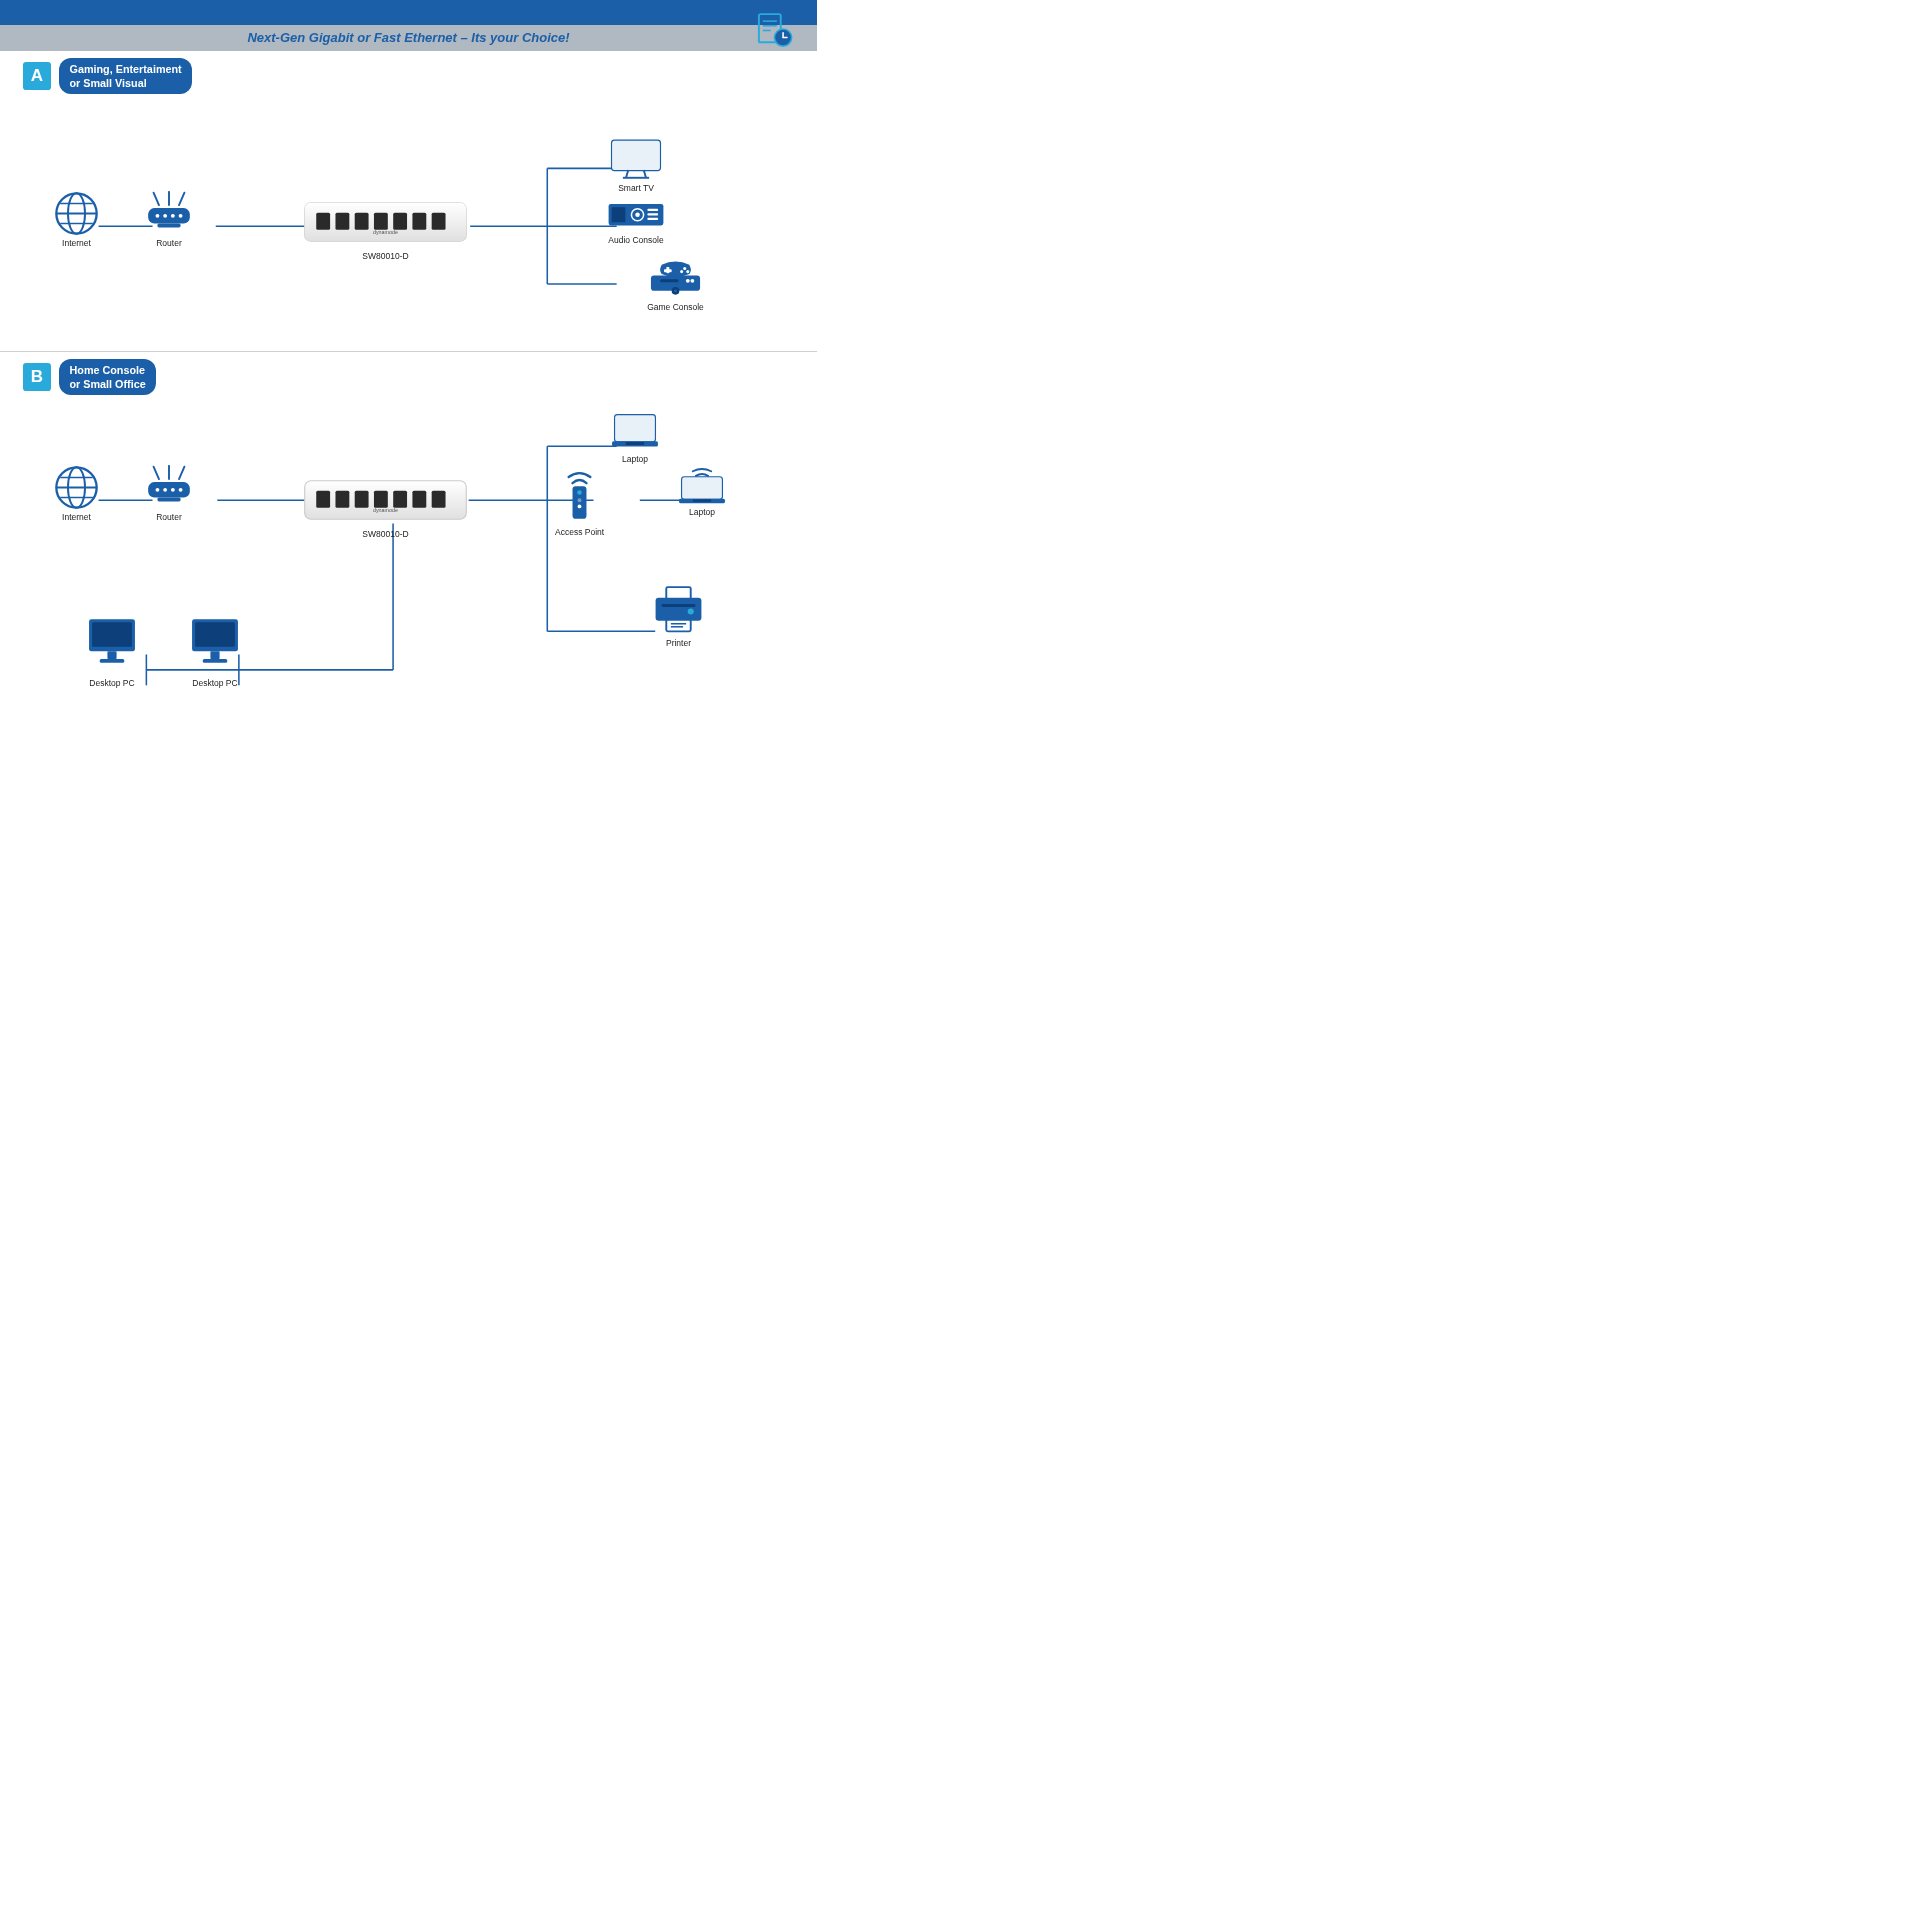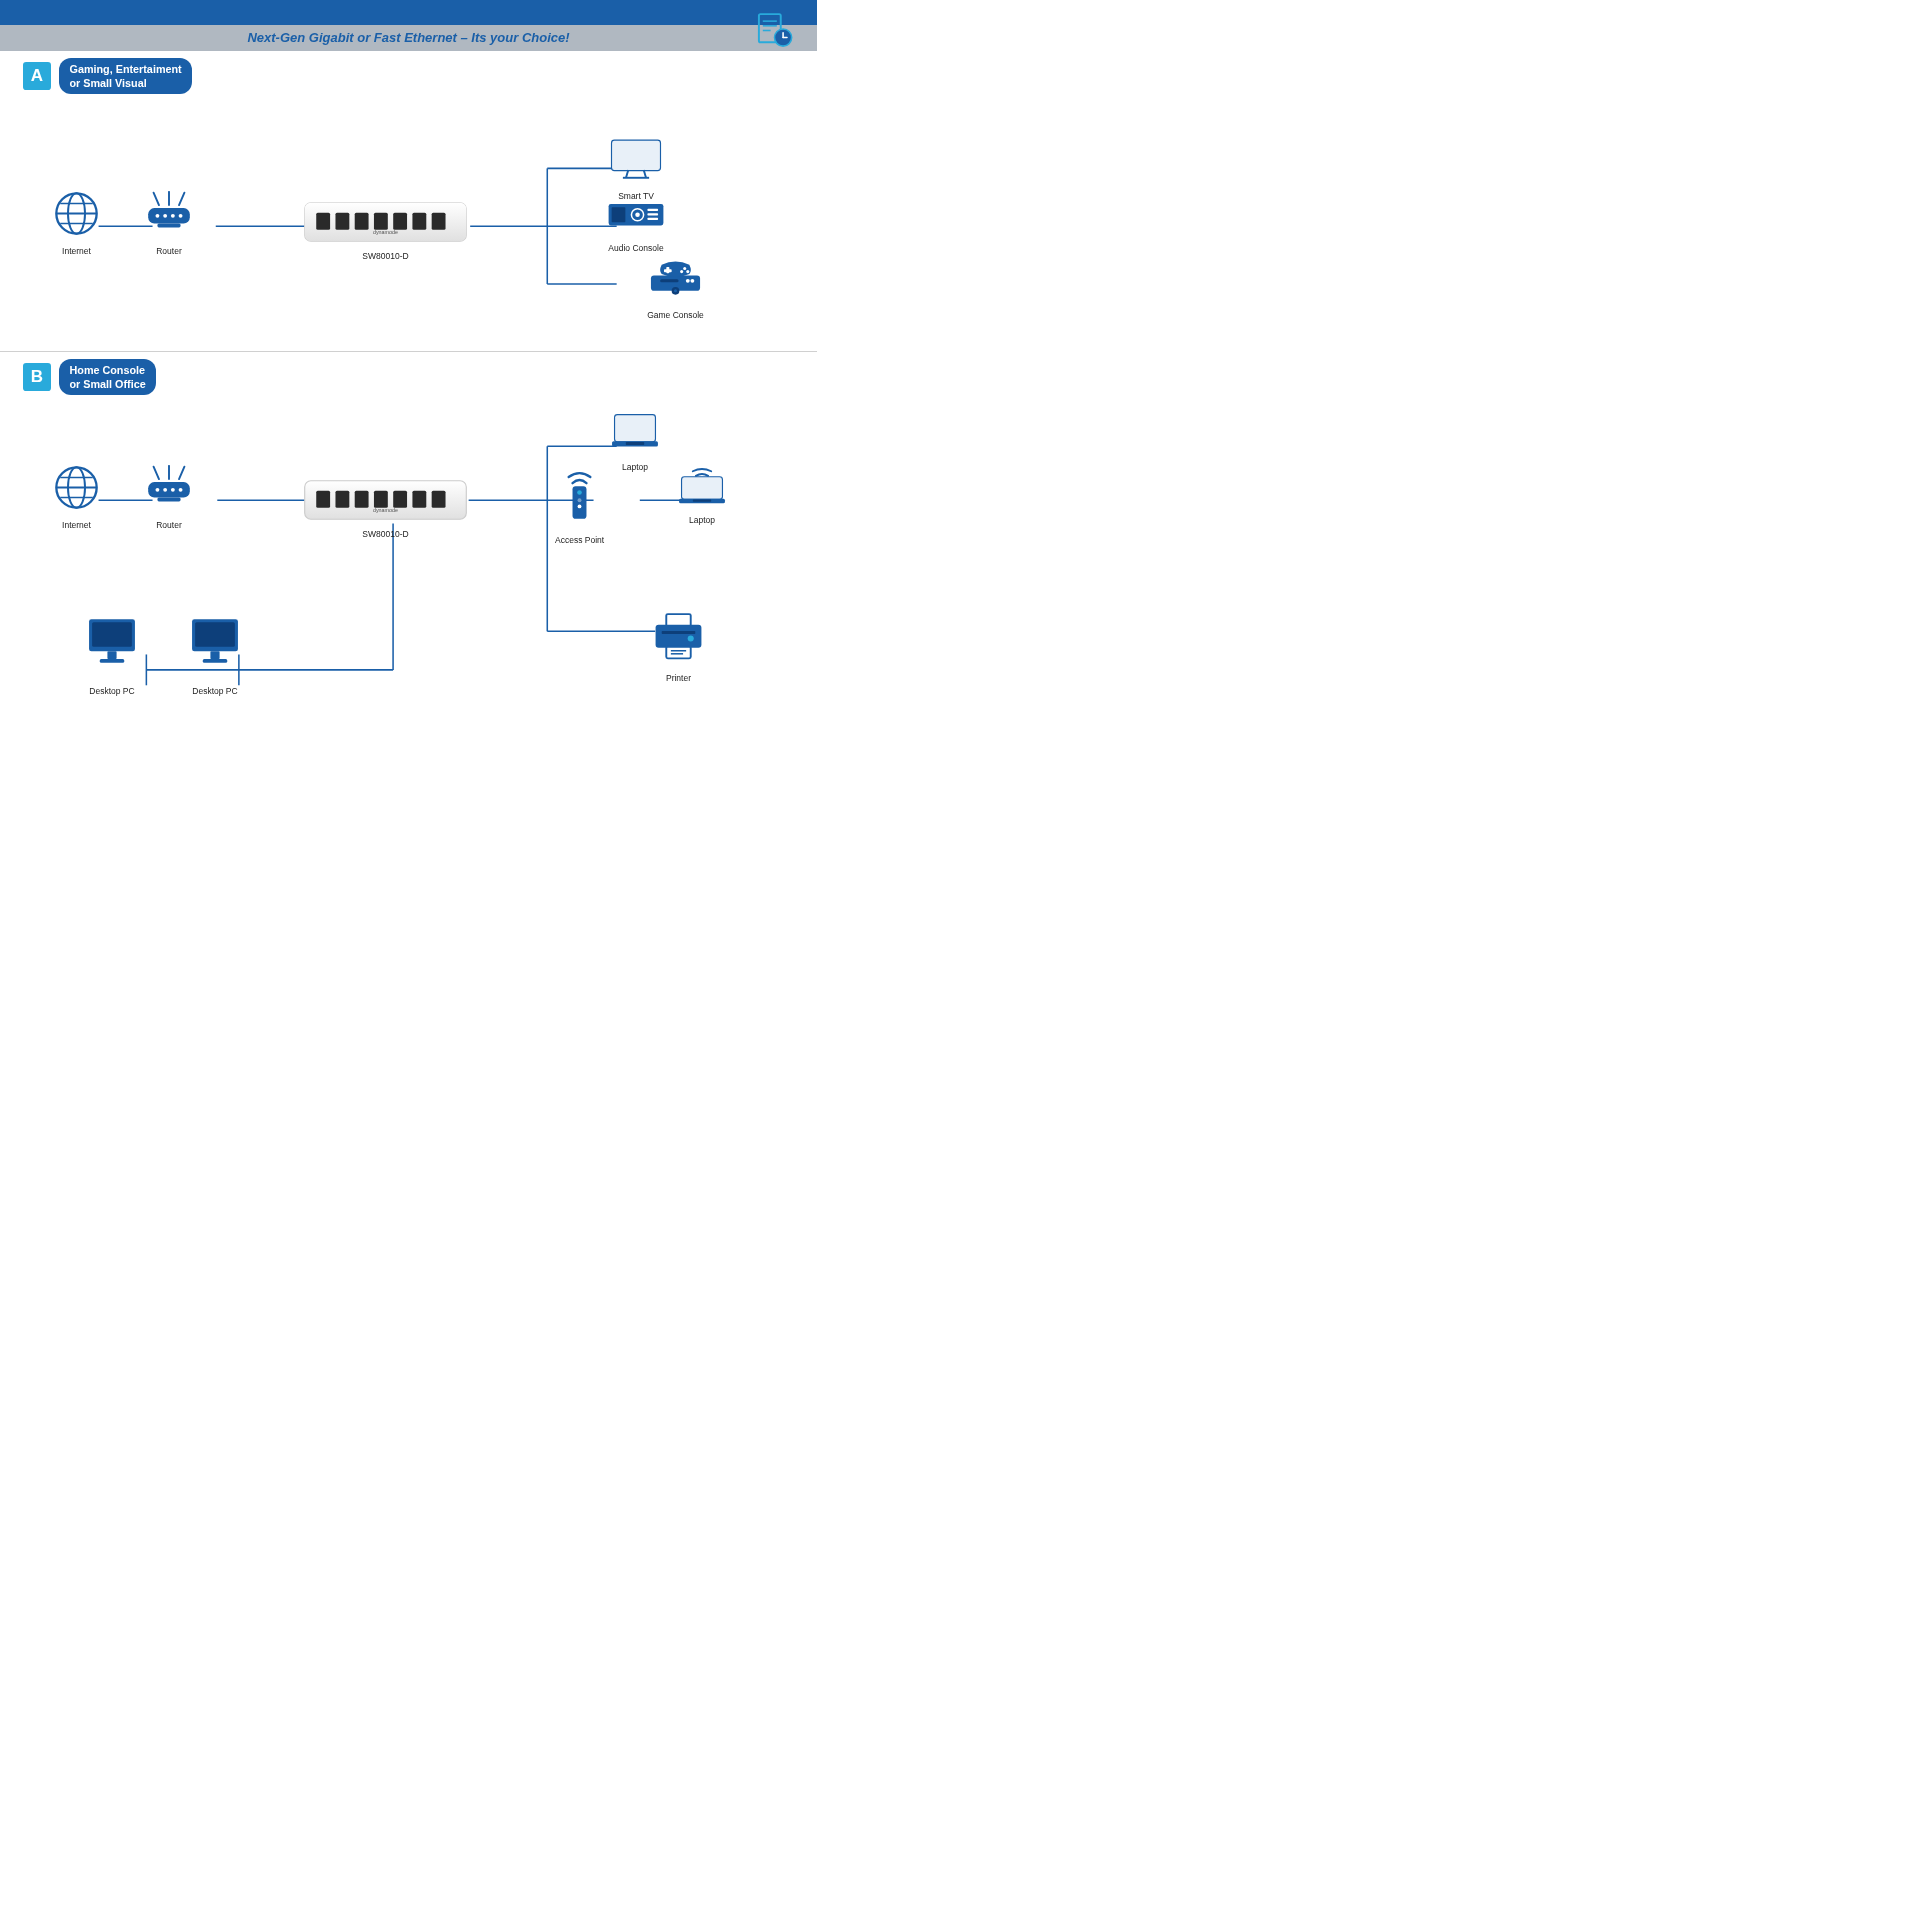--- a/index.html
+++ b/index.html
@@ -87,21 +87,21 @@
     .diagram {
       position: relative;
       width: 100%;
     }
 
     
     .icon-block {
       display: flex;
       flex-direction: column;
       align-items: center;
-      gap: 10px;
+      gap: 2px;
     }
     .icon-block span {
       font-size: 8.5px;
       color: #222;
       text-align: center;
       font-weight: 500;
     }
     svg.dev-icon {
       fill: #1a5fa8;
     }
@@ -427,21 +427,21 @@
     <div class="abs icon-block" style="left:166px;top:216px;">
       <svg class="dev-icon" width="52" height="60" viewBox="0 0 68 78">
         <rect x="4" y="4" width="60" height="42" rx="3" fill="#1a5fa8"></rect>
         <rect x="8" y="8" width="52" height="32" rx="2" fill="#0d3f7a"></rect>
         <rect x="28" y="46" width="12" height="10" rx="1" fill="#1a5fa8"></rect>
         <rect x="18" y="56" width="32" height="5" rx="2" fill="#1a5fa8"></rect>
       </svg>
       <span>Desktop PC</span>
     </div>
 
-    <div class="abs icon-block" style="left:628px;top:211px;">
+    <div class="abs icon-block" style="left:628px;top:184px;">
       <svg class="dev-icon" width="55" height="52" viewBox="0 0 72 68">
 
         <rect x="20" y="4" width="32" height="16" rx="2" fill="none" stroke="#1a5fa8" stroke-width="2.5"></rect>
 
         <rect x="6" y="18" width="60" height="30" rx="4" fill="#1a5fa8"></rect>
 
         <rect x="14" y="26" width="44" height="4" rx="1" fill="#0d3f7a"></rect>
 
         <circle cx="52" cy="36" r="4" fill="#29aadb"></circle>
 

